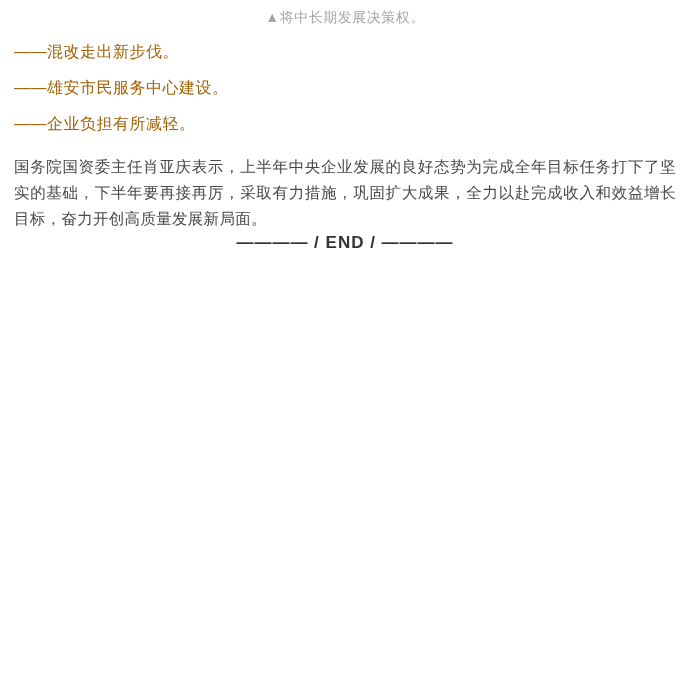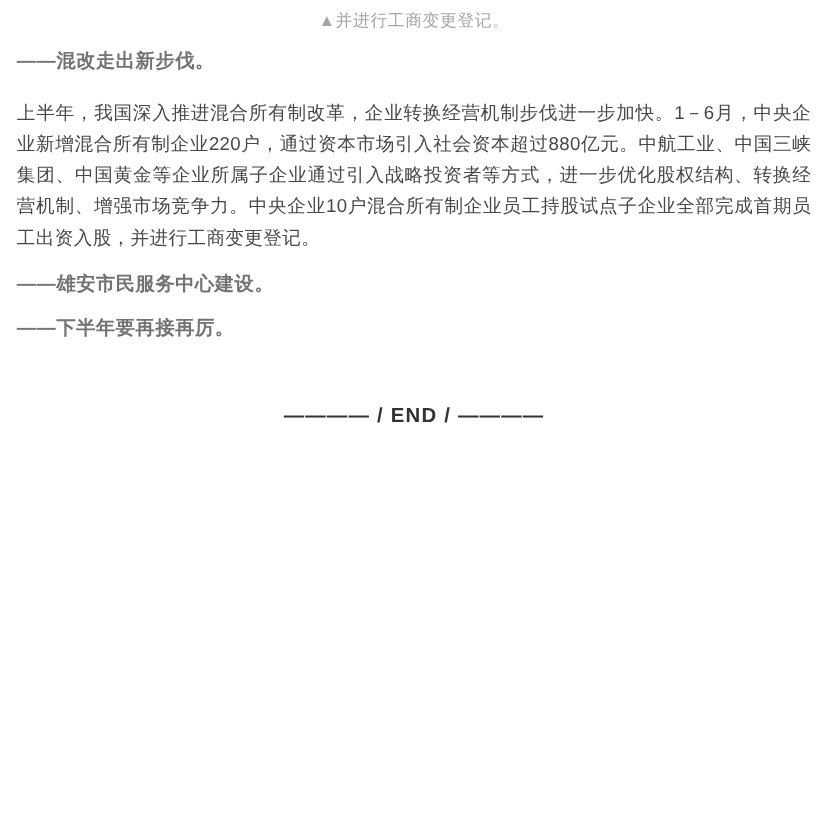--- a/index.html
+++ b/index.html
@@ -20,56 +20,55 @@
     text-align: center;
     font-size: 14px;
     line-height: 18px;
     color: #a6a6a6;
     letter-spacing: 0.5px;
   }
   .section-heading {
     margin-top: 16px;
     font-size: 16px;
     line-height: 20px;
-    font-weight: bold;
-    color: #737373;
+    font-weight: normal;
+    color: #a16207;
     letter-spacing: 0.5px;
   }
   .body-paragraph {
     margin-top: 20px;
     font-size: 15.5px;
     line-height: 26px;
     color: #484848;
     text-align: justify;
     text-justify: inter-ideograph;
     letter-spacing: 0.3px;
   }
   .end-divider {
-    margin-top: 52px;
     text-align: center;
     font-size: 17px;
     line-height: 22px;
     font-weight: bold;
     color: #333333;
     letter-spacing: 1px;
   }
 </style>
 </head>
 <body>
 
 <div class="page">
 
-  <div class="image-caption">▲并进行工商变更登记。</div>
+  <div class="image-caption">▲将中长期发展决策权。</div>
 
   <div class="section-heading">——混改走出新步伐。</div>
 
-  <p class="body-paragraph">上半年，我国深入推进混合所有制改革，企业转换经营机制步伐进一步加快。1－6月，中央企业新增混合所有制企业220户，通过资本市场引入社会资本超过880亿元。中航工业、中国三峡集团、中国黄金等企业所属子企业通过引入战略投资者等方式，进一步优化股权结构、转换经营机制、增强市场竞争力。中央企业10户混合所有制企业员工持股试点子企业全部完成首期员工出资入股，并进行工商变更登记。</p>
 
   <div class="section-heading">——雄安市民服务中心建设。</div>
 
 
-  <div class="section-heading">——下半年要再接再厉。</div>
+  <div class="section-heading">——企业负担有所减轻。</div>
 
 
+  <p class="body-paragraph">国务院国资委主任肖亚庆表示，上半年中央企业发展的良好态势为完成全年目标任务打下了坚实的基础，下半年要再接再厉，采取有力措施，巩固扩大成果，全力以赴完成收入和效益增长目标，奋力开创高质量发展新局面。</p>
 
   <div class="end-divider">———— / END / ————</div>
 
 </div>
 
 </body></html>

